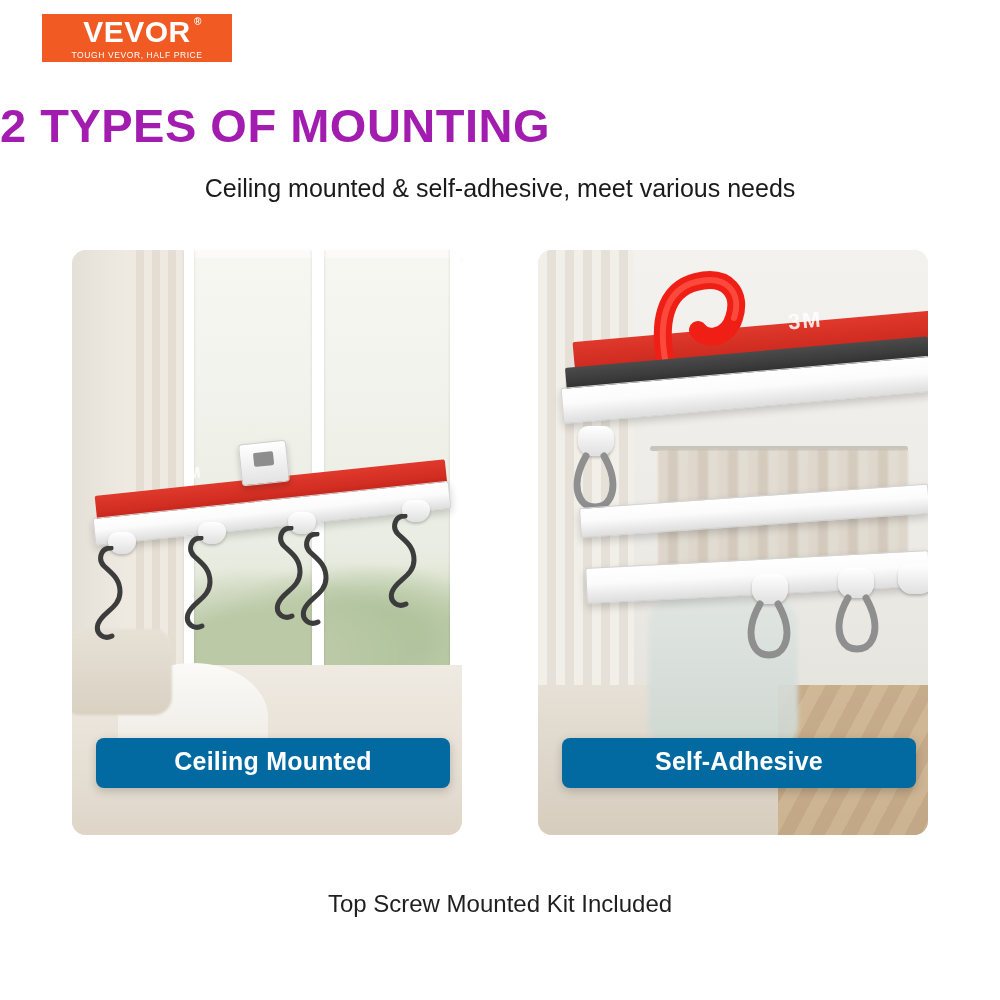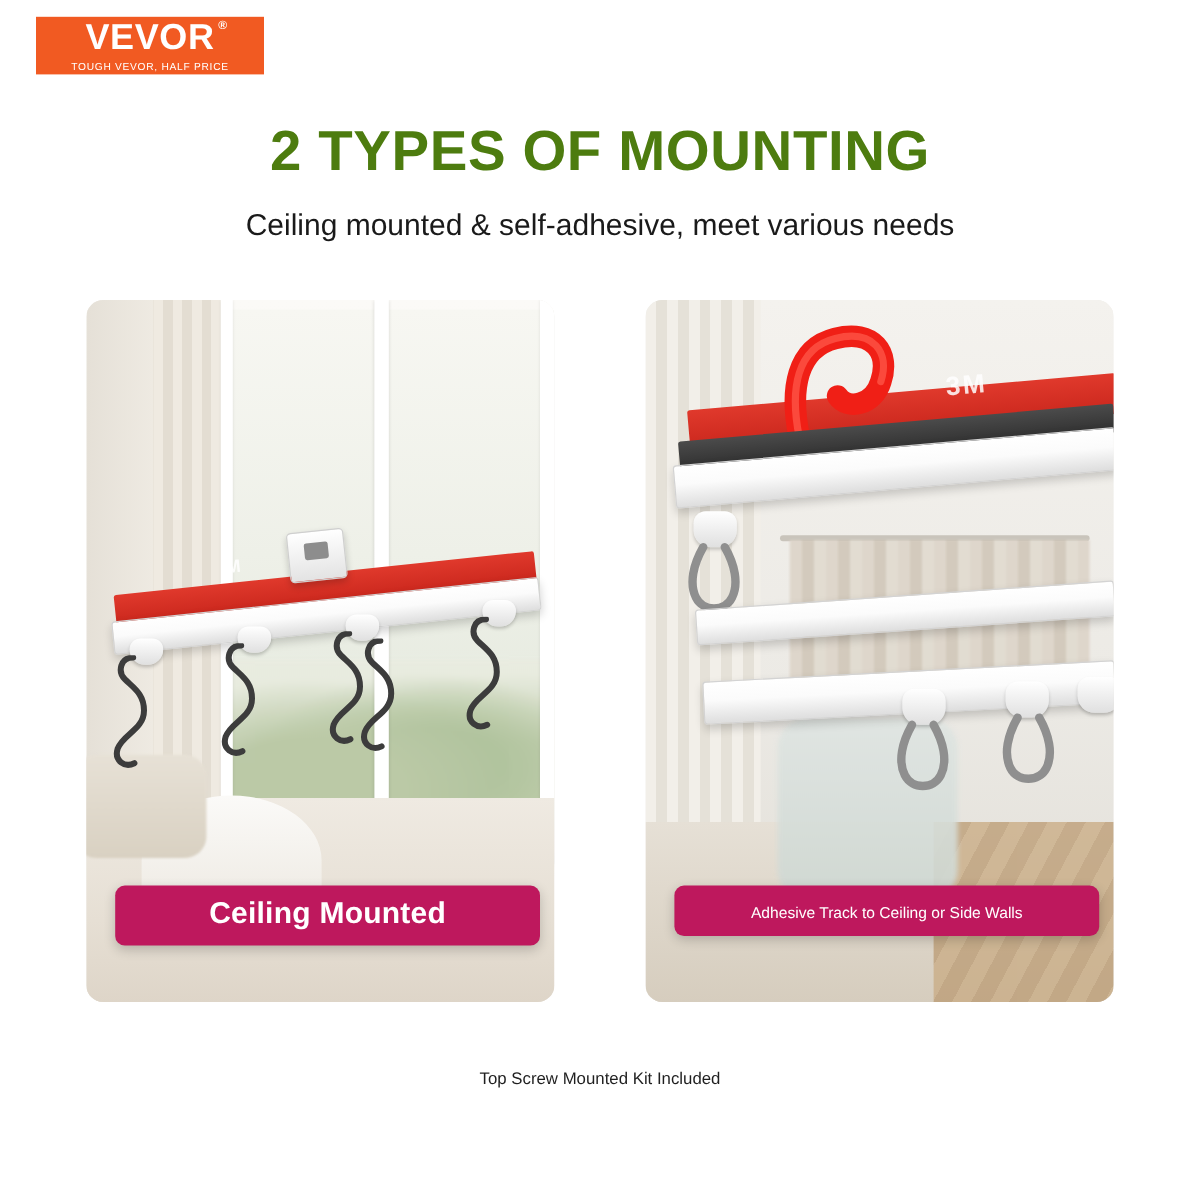--- a/index.html
+++ b/index.html
@@ -11,21 +11,21 @@
     height: 1000px;
     background: #ffffff;
     font-family: "Liberation Sans", sans-serif;
     overflow: hidden;
     position: relative;
   }
 
   
   .logo {
     position: absolute;
-    left: 30px;
+    left: 42px;
     top: 14px;
     width: 190px;
     height: 48px;
     background: #f15a22;
     display: flex;
     flex-direction: column;
     align-items: center;
     justify-content: center;
     line-height: 1;
   }
@@ -49,22 +49,21 @@
     letter-spacing: 0.6px;
     margin-top: 4px;
   }
 
   
   .headline {
     position: absolute;
     top: 98px;
     left: 0;
     width: 1000px;
-    text-align: center;
-    color: #4d7c0f;
+    color: #a21caf;
     font-size: 47px;
     font-weight: bold;
     letter-spacing: 0.5px;
   }
   .subhead {
     position: absolute;
     top: 174px;
     left: 0;
     width: 1000px;
     text-align: center;
@@ -203,21 +202,21 @@
   .runner {
     position:absolute;
     width:28px; height:22px; border-radius:10px 10px 14px 14px;
     background: linear-gradient(180deg,#ffffff,#e0e0e0);
     box-shadow:0 2px 3px rgba(0,0,0,.2);
   }
 
   
   .badge {
     position:absolute;
-    background:#be185d;
+    background:#0369a1;
     border-radius:8px;
     color:#fff;
     text-align:center;
     padding:10px 6px 12px;
     box-shadow:0 3px 10px rgba(0,0,0,.2);
   }
   .badge-title {
     font-size:25px;
     font-weight:bold;
     letter-spacing:.2px;
@@ -228,21 +227,21 @@
     margin-top:5px;
   }
 
   
   .footer {
     position:absolute;
     top:890px;
     left:0;
     width:1000px;
     text-align:center;
-    font-size:14px;
+    font-size:24px;
     color:#1f1f1f;
   }
 </style>
 </head>
 <body>
 
 <div class="logo">
   <div class="logo-word">
     <span>VEVOR</span><span class="logo-reg">®</span>
   </div>
@@ -340,17 +339,17 @@
 
     <svg style="position:absolute; left:204px; top:350px; width:54px; height:66px;" viewBox="0 0 54 66">
       <path d="M18 4 C10 18 6 34 12 46 C18 58 36 58 42 46 C48 34 44 18 36 4" fill="none" stroke="#8f8f8f" stroke-width="7" stroke-linecap="round"></path>
     </svg>
     <svg style="position:absolute; left:292px; top:344px; width:54px; height:66px;" viewBox="0 0 54 66">
       <path d="M18 4 C10 18 6 34 12 46 C18 58 36 58 42 46 C48 34 44 18 36 4" fill="none" stroke="#8f8f8f" stroke-width="7" stroke-linecap="round"></path>
     </svg>
   </div>
 
   <div class="badge" style="left:24px; top:488px; width:342px;">
-    <div class="badge-sub">Adhesive Track to Ceiling or Side Walls</div>
+    <div class="badge-title">Self-Adhesive</div>
   </div>
 </div>
 
 <div class="footer">Top Screw Mounted Kit Included</div>
 
 </body></html>

